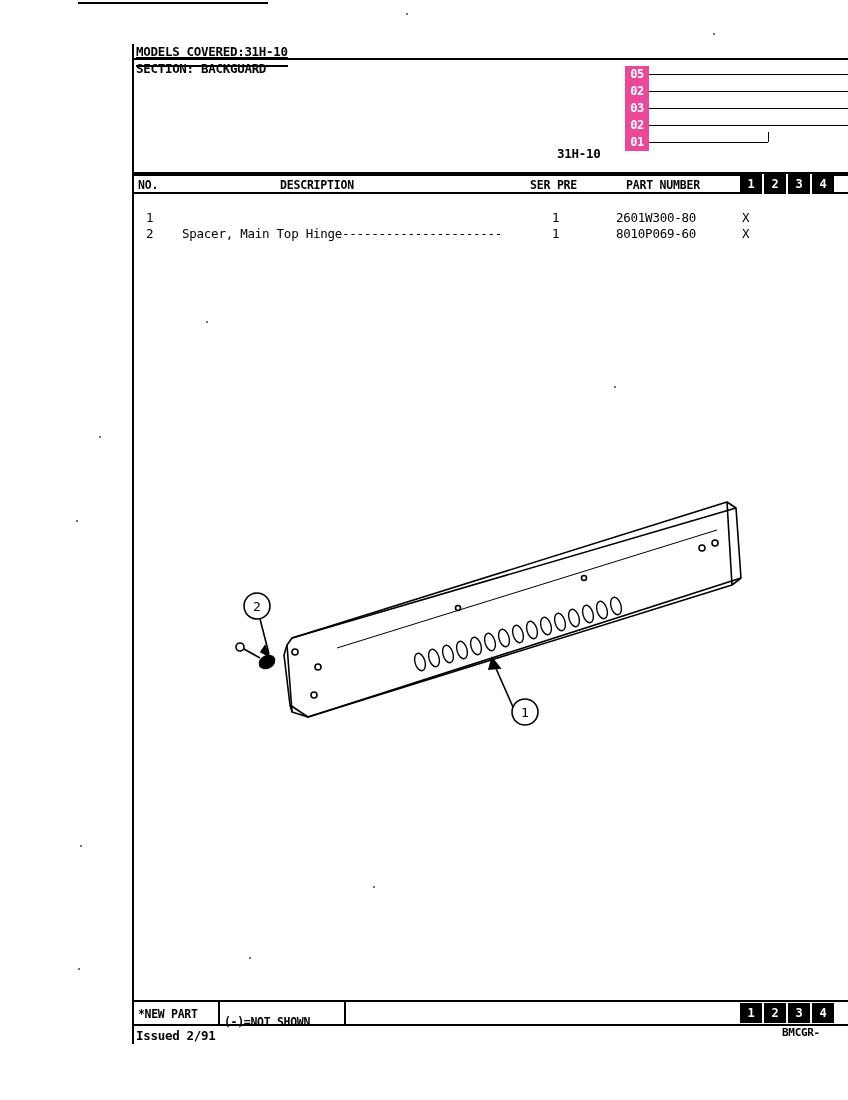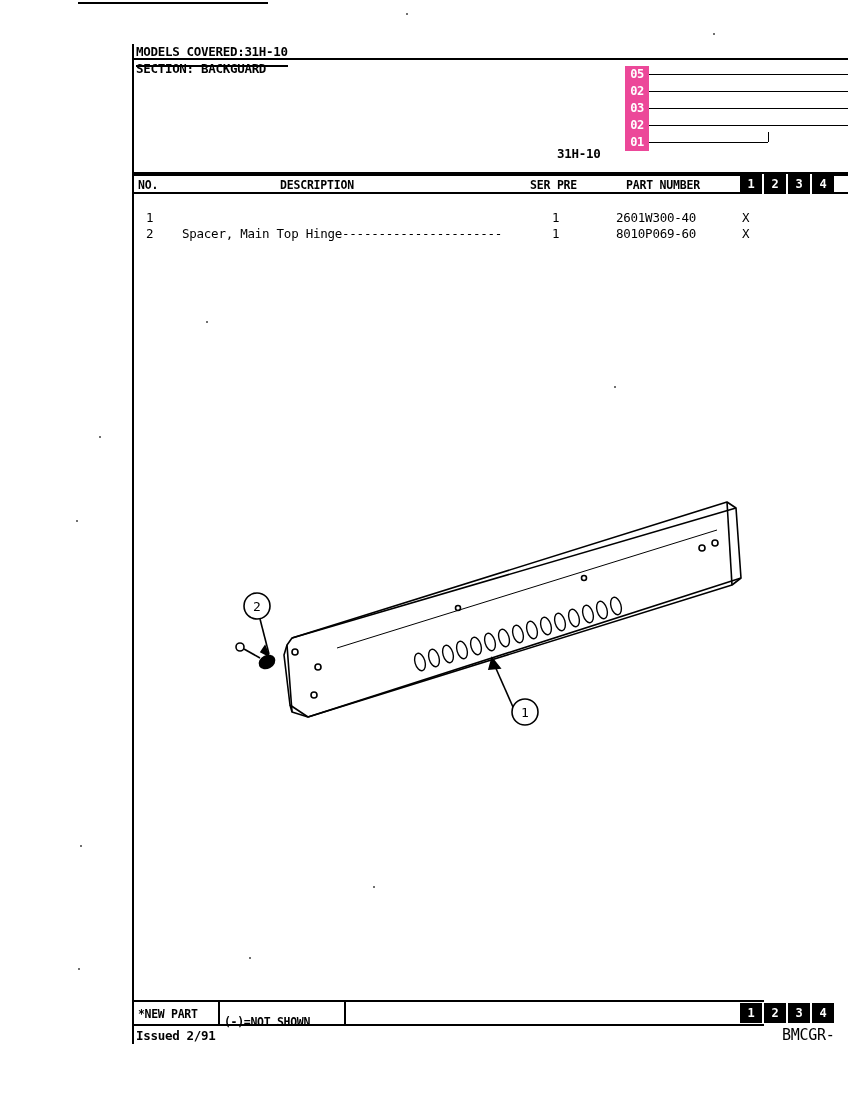--- a/index.html
+++ b/index.html
@@ -48,20 +48,21 @@
     left: 4px;
     top: 0px;
     font-size: 12.5px;
     font-weight: bold;
     letter-spacing: -0.3px;
     white-space: nowrap;
   }
   .hdr-models .underline {
     border-bottom: 2px solid #000;
     padding-bottom: 6px;
+    text-decoration: underline;
   }
   .hdr-section {
     position: absolute;
     left: 4px;
     top: 17px;
     font-size: 12.5px;
     font-weight: bold;
     letter-spacing: -0.3px;
     white-space: nowrap;
   }
@@ -193,21 +194,21 @@
     top: 430px;
     width: 716px;
     height: 430px;
   }
 
   
   .footer {
     position: absolute;
     left: 132px;
     top: 1000px;
-    width: 632px;
+    width: 716px;
     height: 26px;
     border-top: 2px solid #000;
     border-bottom: 2px solid #000;
     box-sizing: border-box;
     font-size: 11.5px;
     font-weight: bold;
     letter-spacing: -0.3px;
   }
   .footer .f-new   { position: absolute; left: 6px;  top: 5px; }
   .footer .f-notsh { position: absolute; left: 92px; top: 13px; }
@@ -224,22 +225,22 @@
     left: 136px;
     top: 1028px;
     font-size: 12.5px;
     font-weight: bold;
     letter-spacing: -0.3px;
   }
   .doccode {
     position: absolute;
     left: 782px;
     top: 1026px;
-    font-size: 15px;
-    font-weight: normal;
+    font-size: 11px;
+    font-weight: bold;
     letter-spacing: -0.3px;
   }
 
   
   .speck {
     position: absolute;
     background: #000;
     border-radius: 50%;
     width: 2px;
     height: 2px;
@@ -309,21 +310,21 @@
     <div class="colnum" style="left:48px;">3</div>
     <div class="colnum-sep" style="left:70px;"></div>
     <div class="colnum" style="left:72px;">4</div>
   </div>
 </div>
 
 <div class="parts">
   <div class="part-row">
     <span class="p-no">1</span>
     <span class="p-ser">1</span>
-    <span class="p-part">2601W300-40</span>
+    <span class="p-part">2601W300-80</span>
     <span class="p-x">X</span>
   </div>
   <div class="part-row">
     <span class="p-no">2</span>
     <span class="p-desc">Spacer, Main Top Hinge----------------------</span>
     <span class="p-ser">1</span>
     <span class="p-part">8010P069-60</span>
     <span class="p-x">X</span>
   </div>
 </div>

